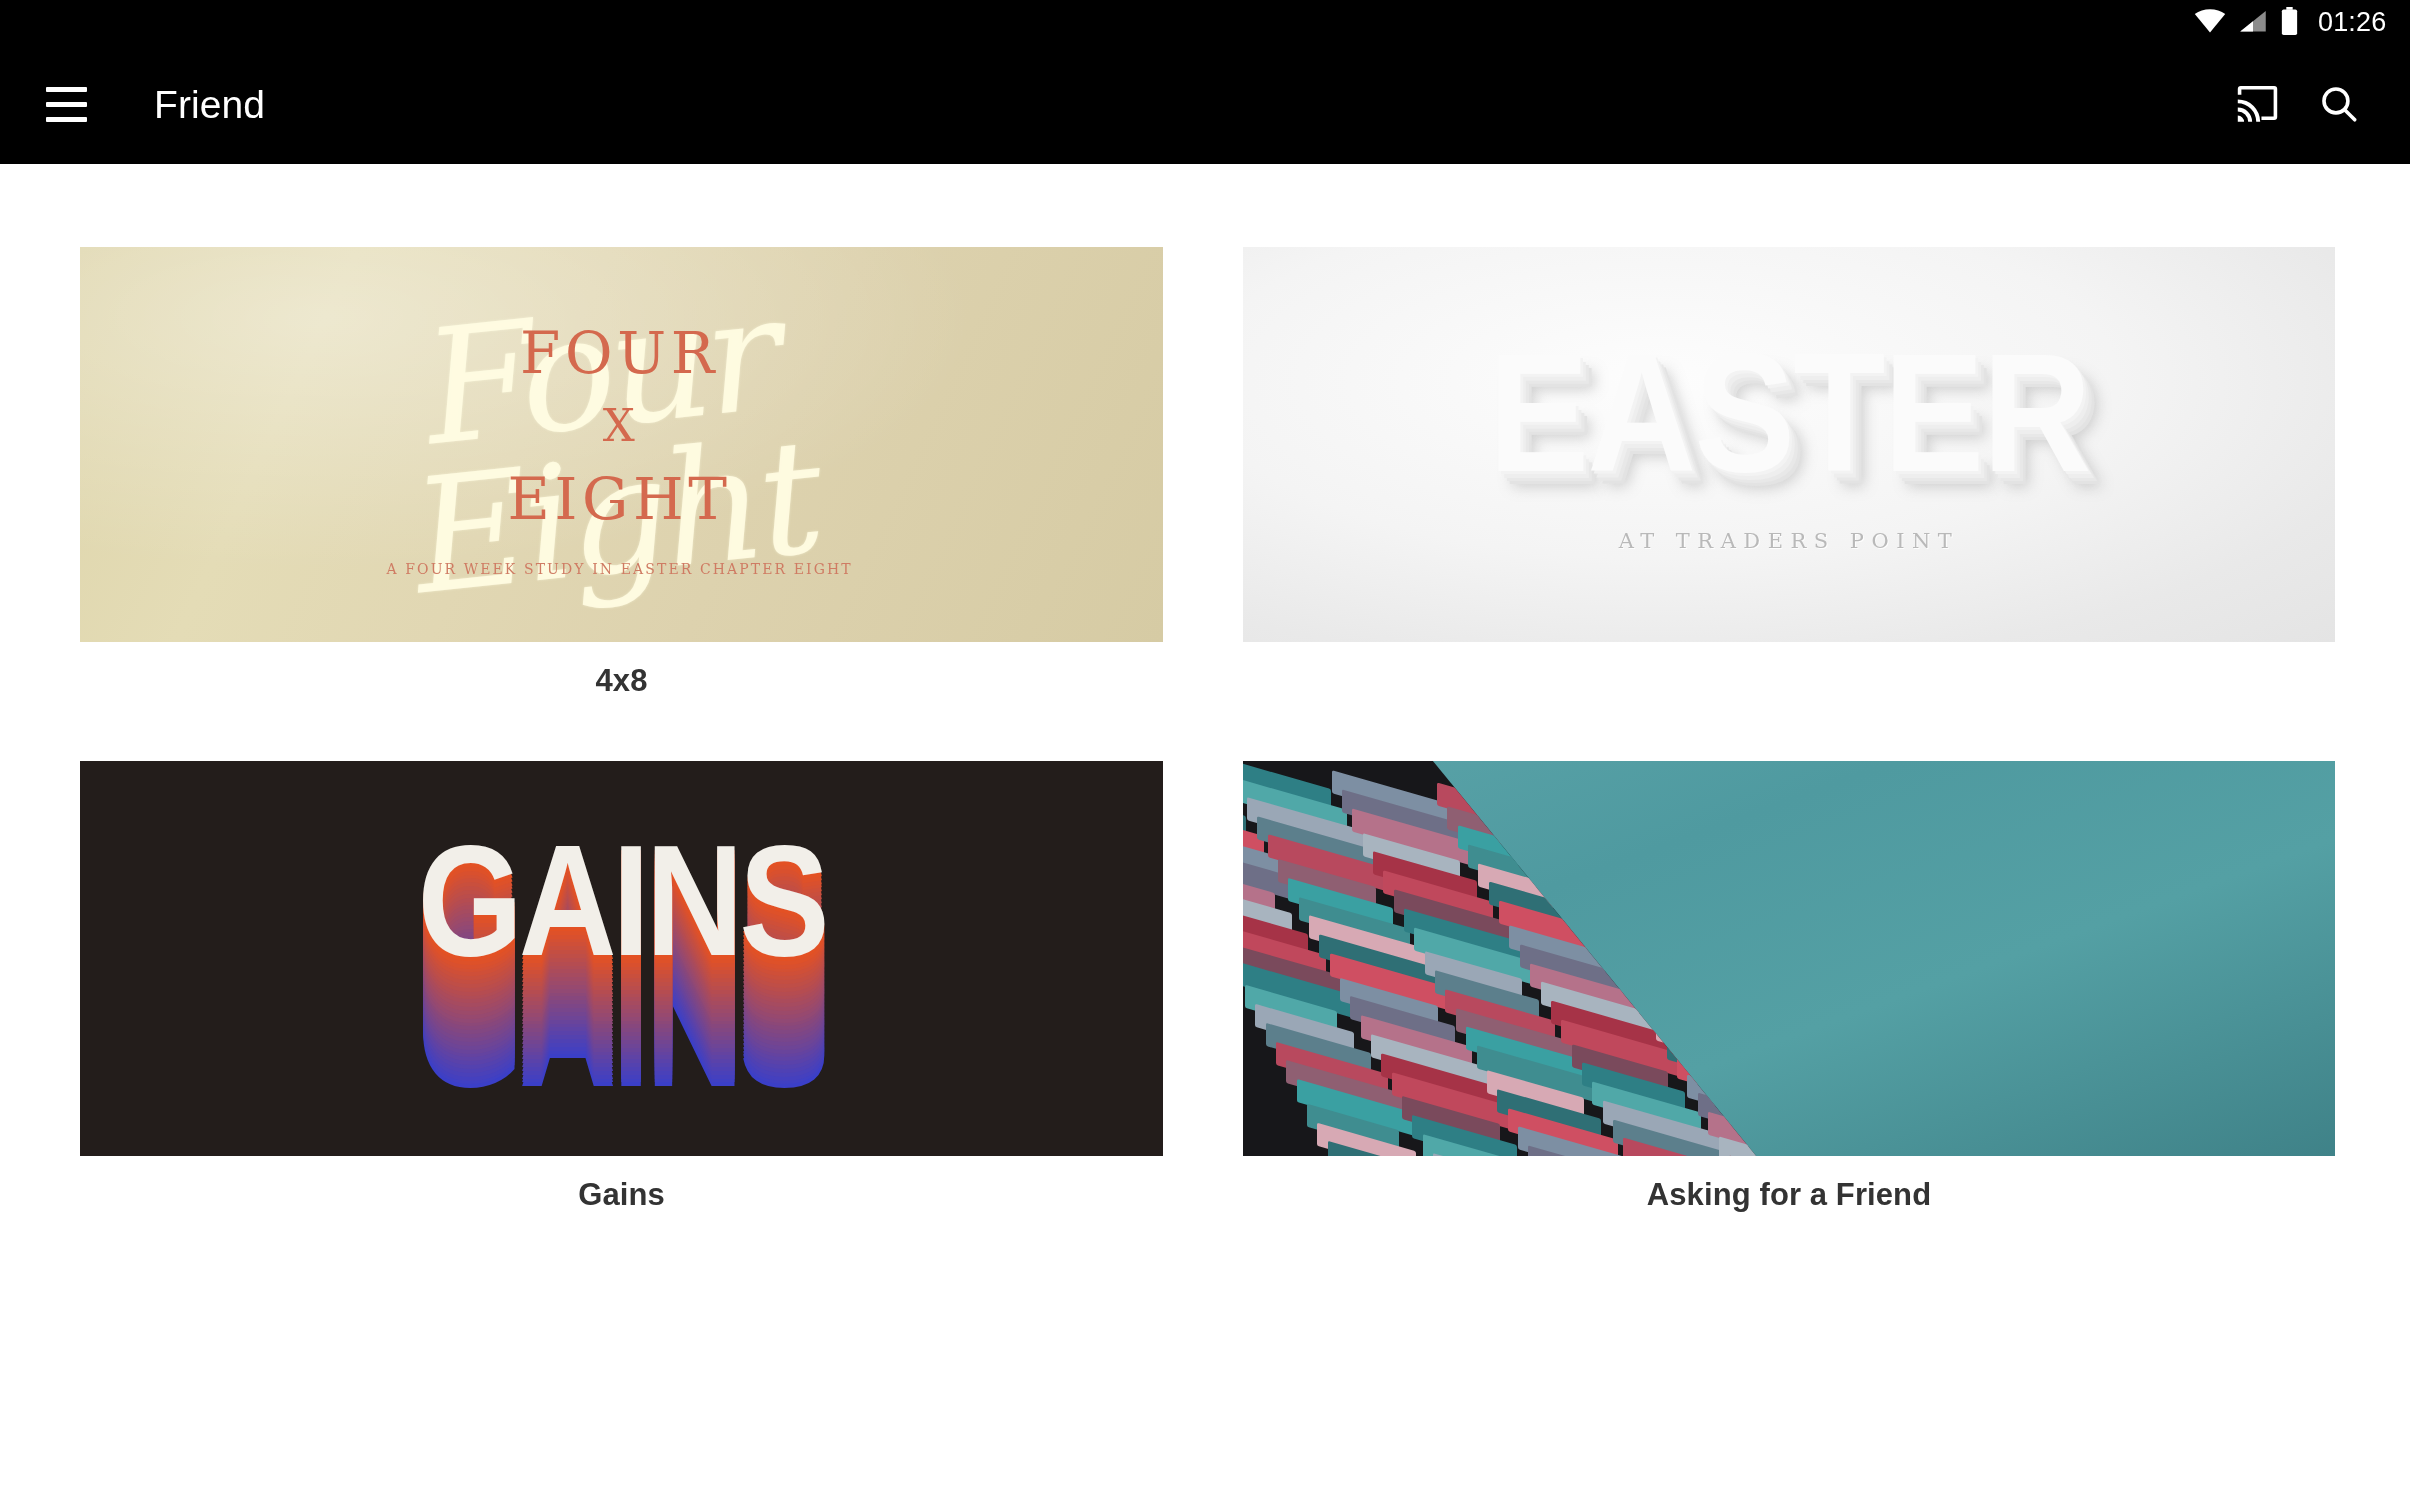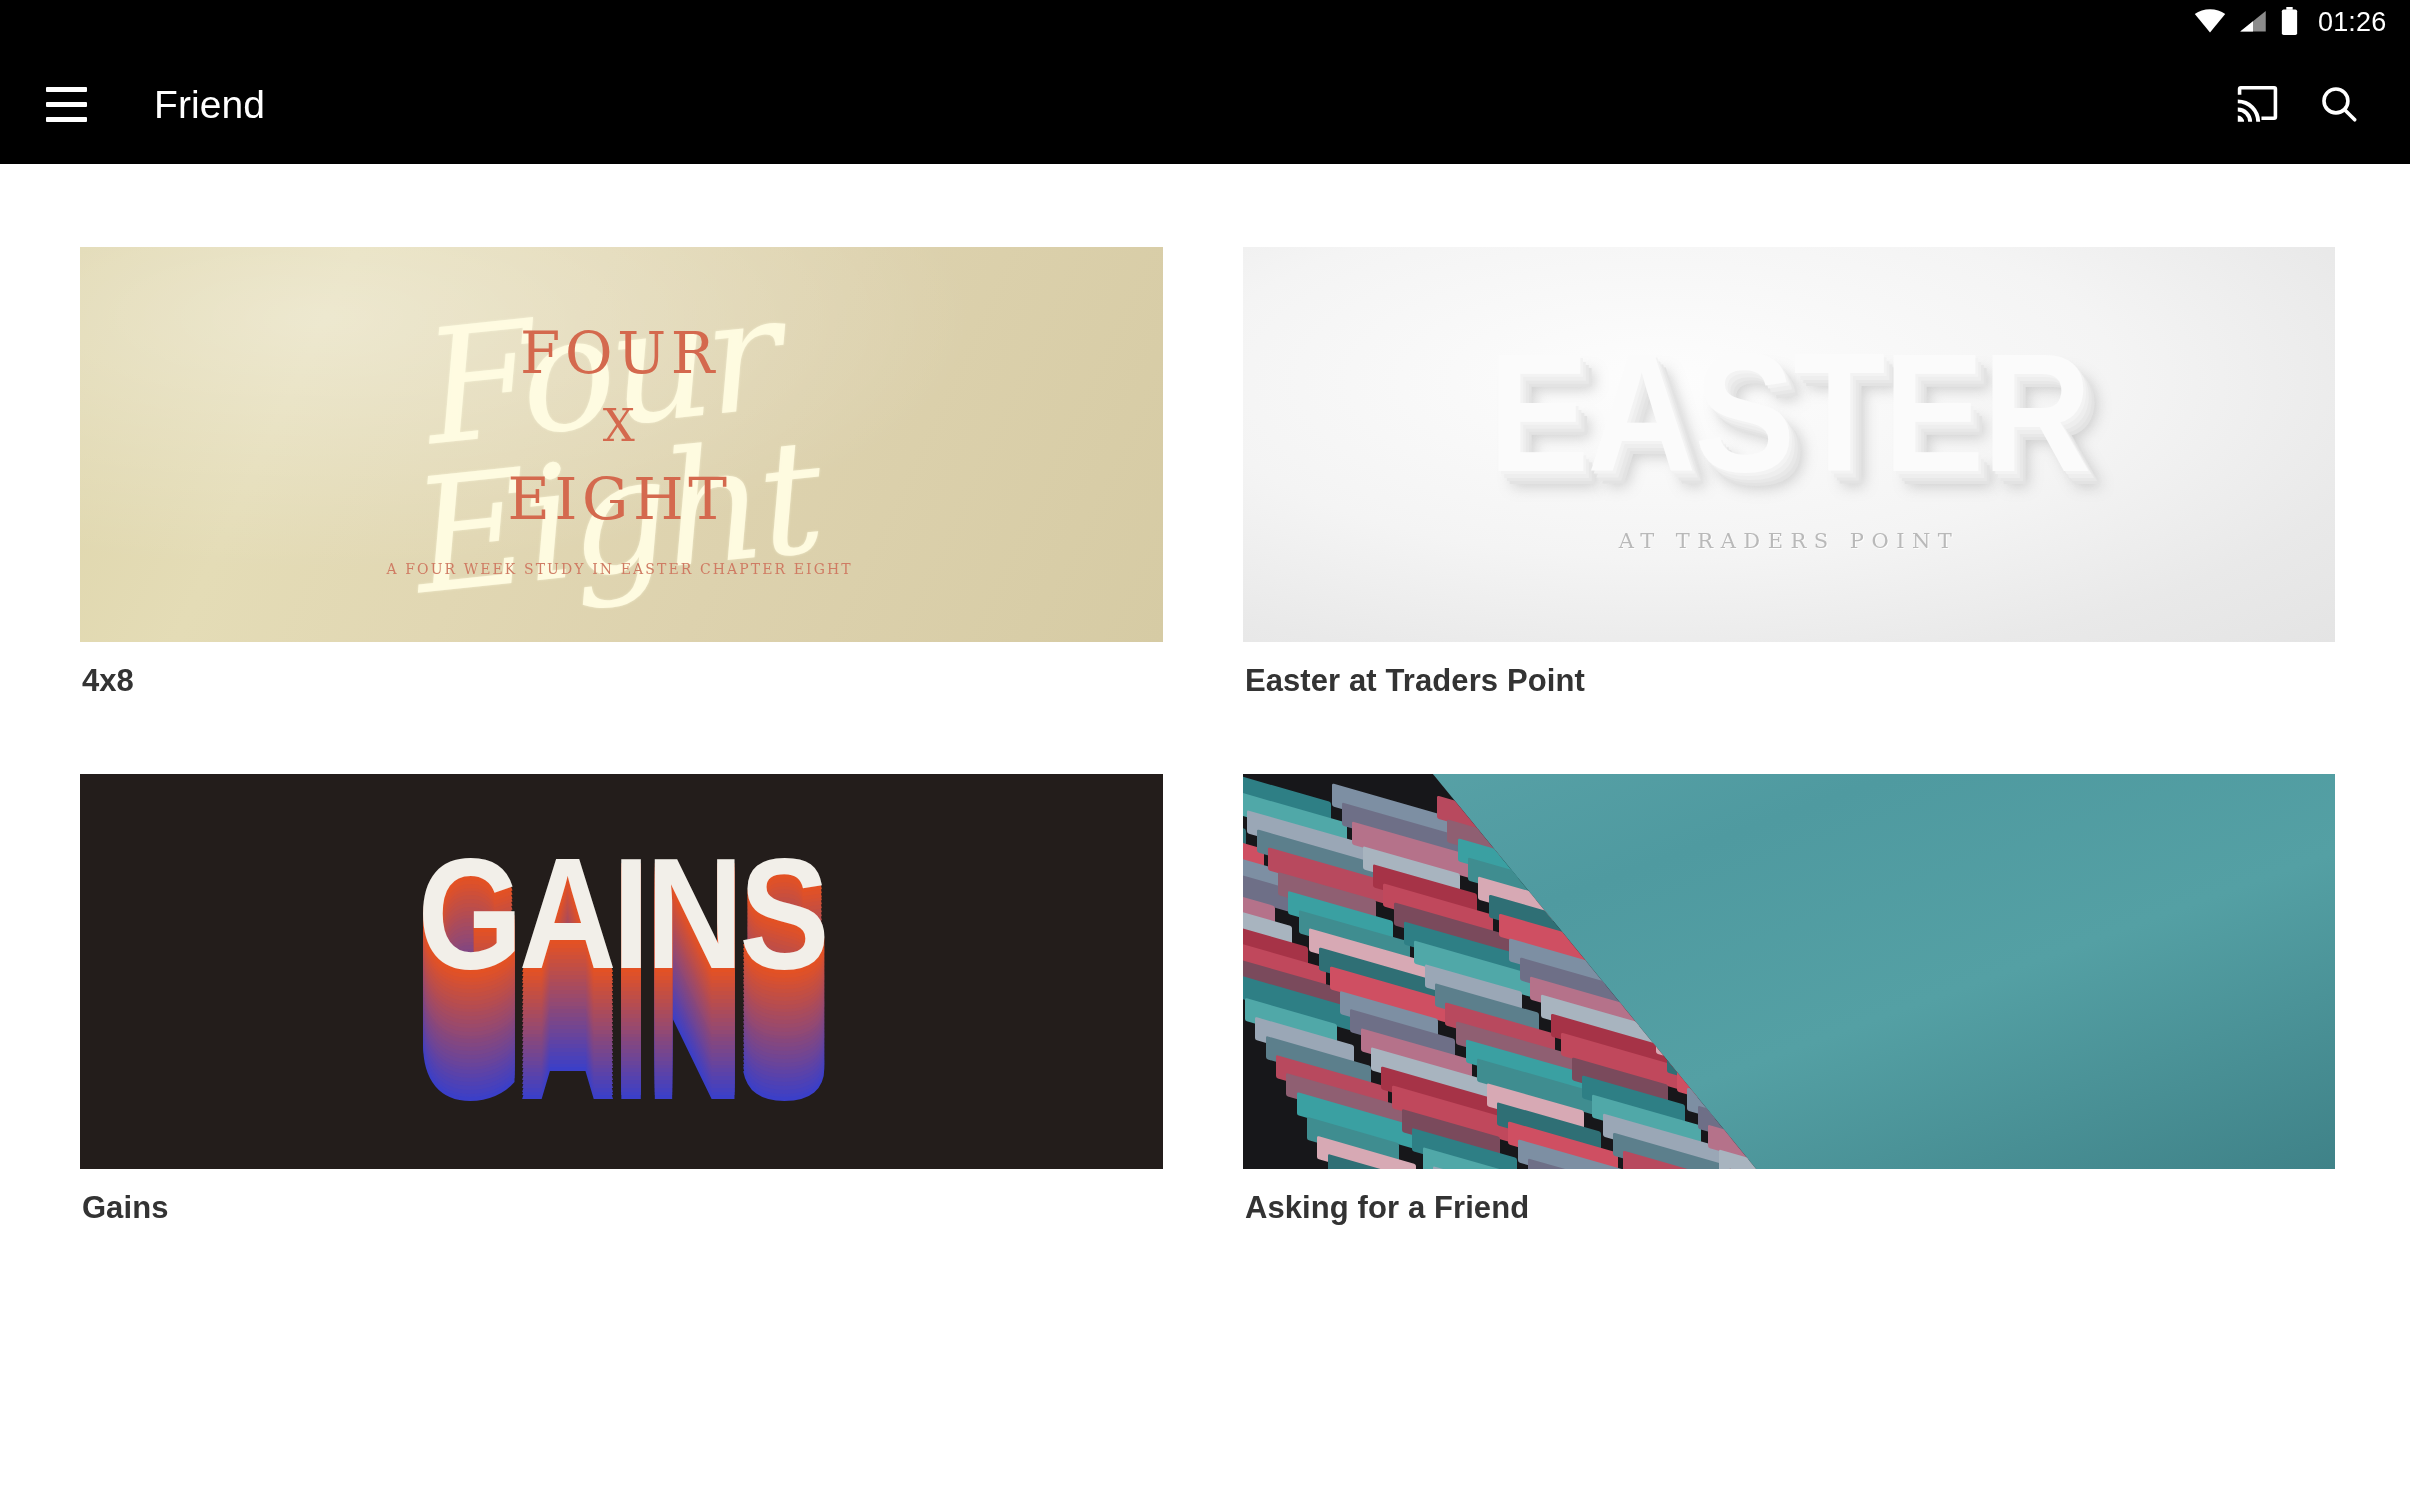--- a/index.html
+++ b/index.html
@@ -38,21 +38,21 @@
   }
   .grid{
     display:grid;
     grid-template-columns:1083px 1092px;
     column-gap:80px;
     padding:83px 0 0 80px;
     row-gap:0;
   }
   .card{ width:100%; }
   .thumb{ width:100%; height:395px; position:relative; overflow:hidden; }
-  .card-meta{ padding:21px 1.9px 0 1.9px; }
+  .card-meta{ padding:21px 1.9px 0 1.9px;text-align:center; }
   .card-title{ font-size:31px; font-weight:bold; color:#333333; letter-spacing:0.1px; }
   .card-sub{ font-size:29px; color:#757575; margin-top:13px; letter-spacing:0.1px; }
   .row-gap{ height:62px; }
 
   
   .art-4x8{
     background:
       radial-gradient(ellipse at 22% 18%, rgba(255,255,255,.35) 0%, rgba(255,255,255,0) 55%),
       linear-gradient(115deg,#ded5ab 0%,#e4dcb6 22%,#e1d7b3 42%,#ddd2ae 62%,#d6cba4 100%);
     display:flex; align-items:center; justify-content:center;
@@ -202,24 +202,20 @@
       </div>
       <div class="card-meta">
         <div class="card-title">4x8</div>
       </div>
     </div>
 
     <div class="card">
       <div class="thumb art-easter">
         <div class="easter-word">EASTER</div>
         <div class="easter-sub">AT TRADERS POINT</div>
-      </div>
-      <div class="card-meta">
-        <div class="card-title">Easter at Traders Point</div>
-        <div class="card-sub"></div>
       </div>
     </div>
 
     <div class="row-gap"></div>
     <div class="row-gap"></div>
 
     <div class="card">
       <div class="thumb art-gains">
         <div class="gains-stack" id="gains-stack">
           <div class="gains-top">GAINS</div>

